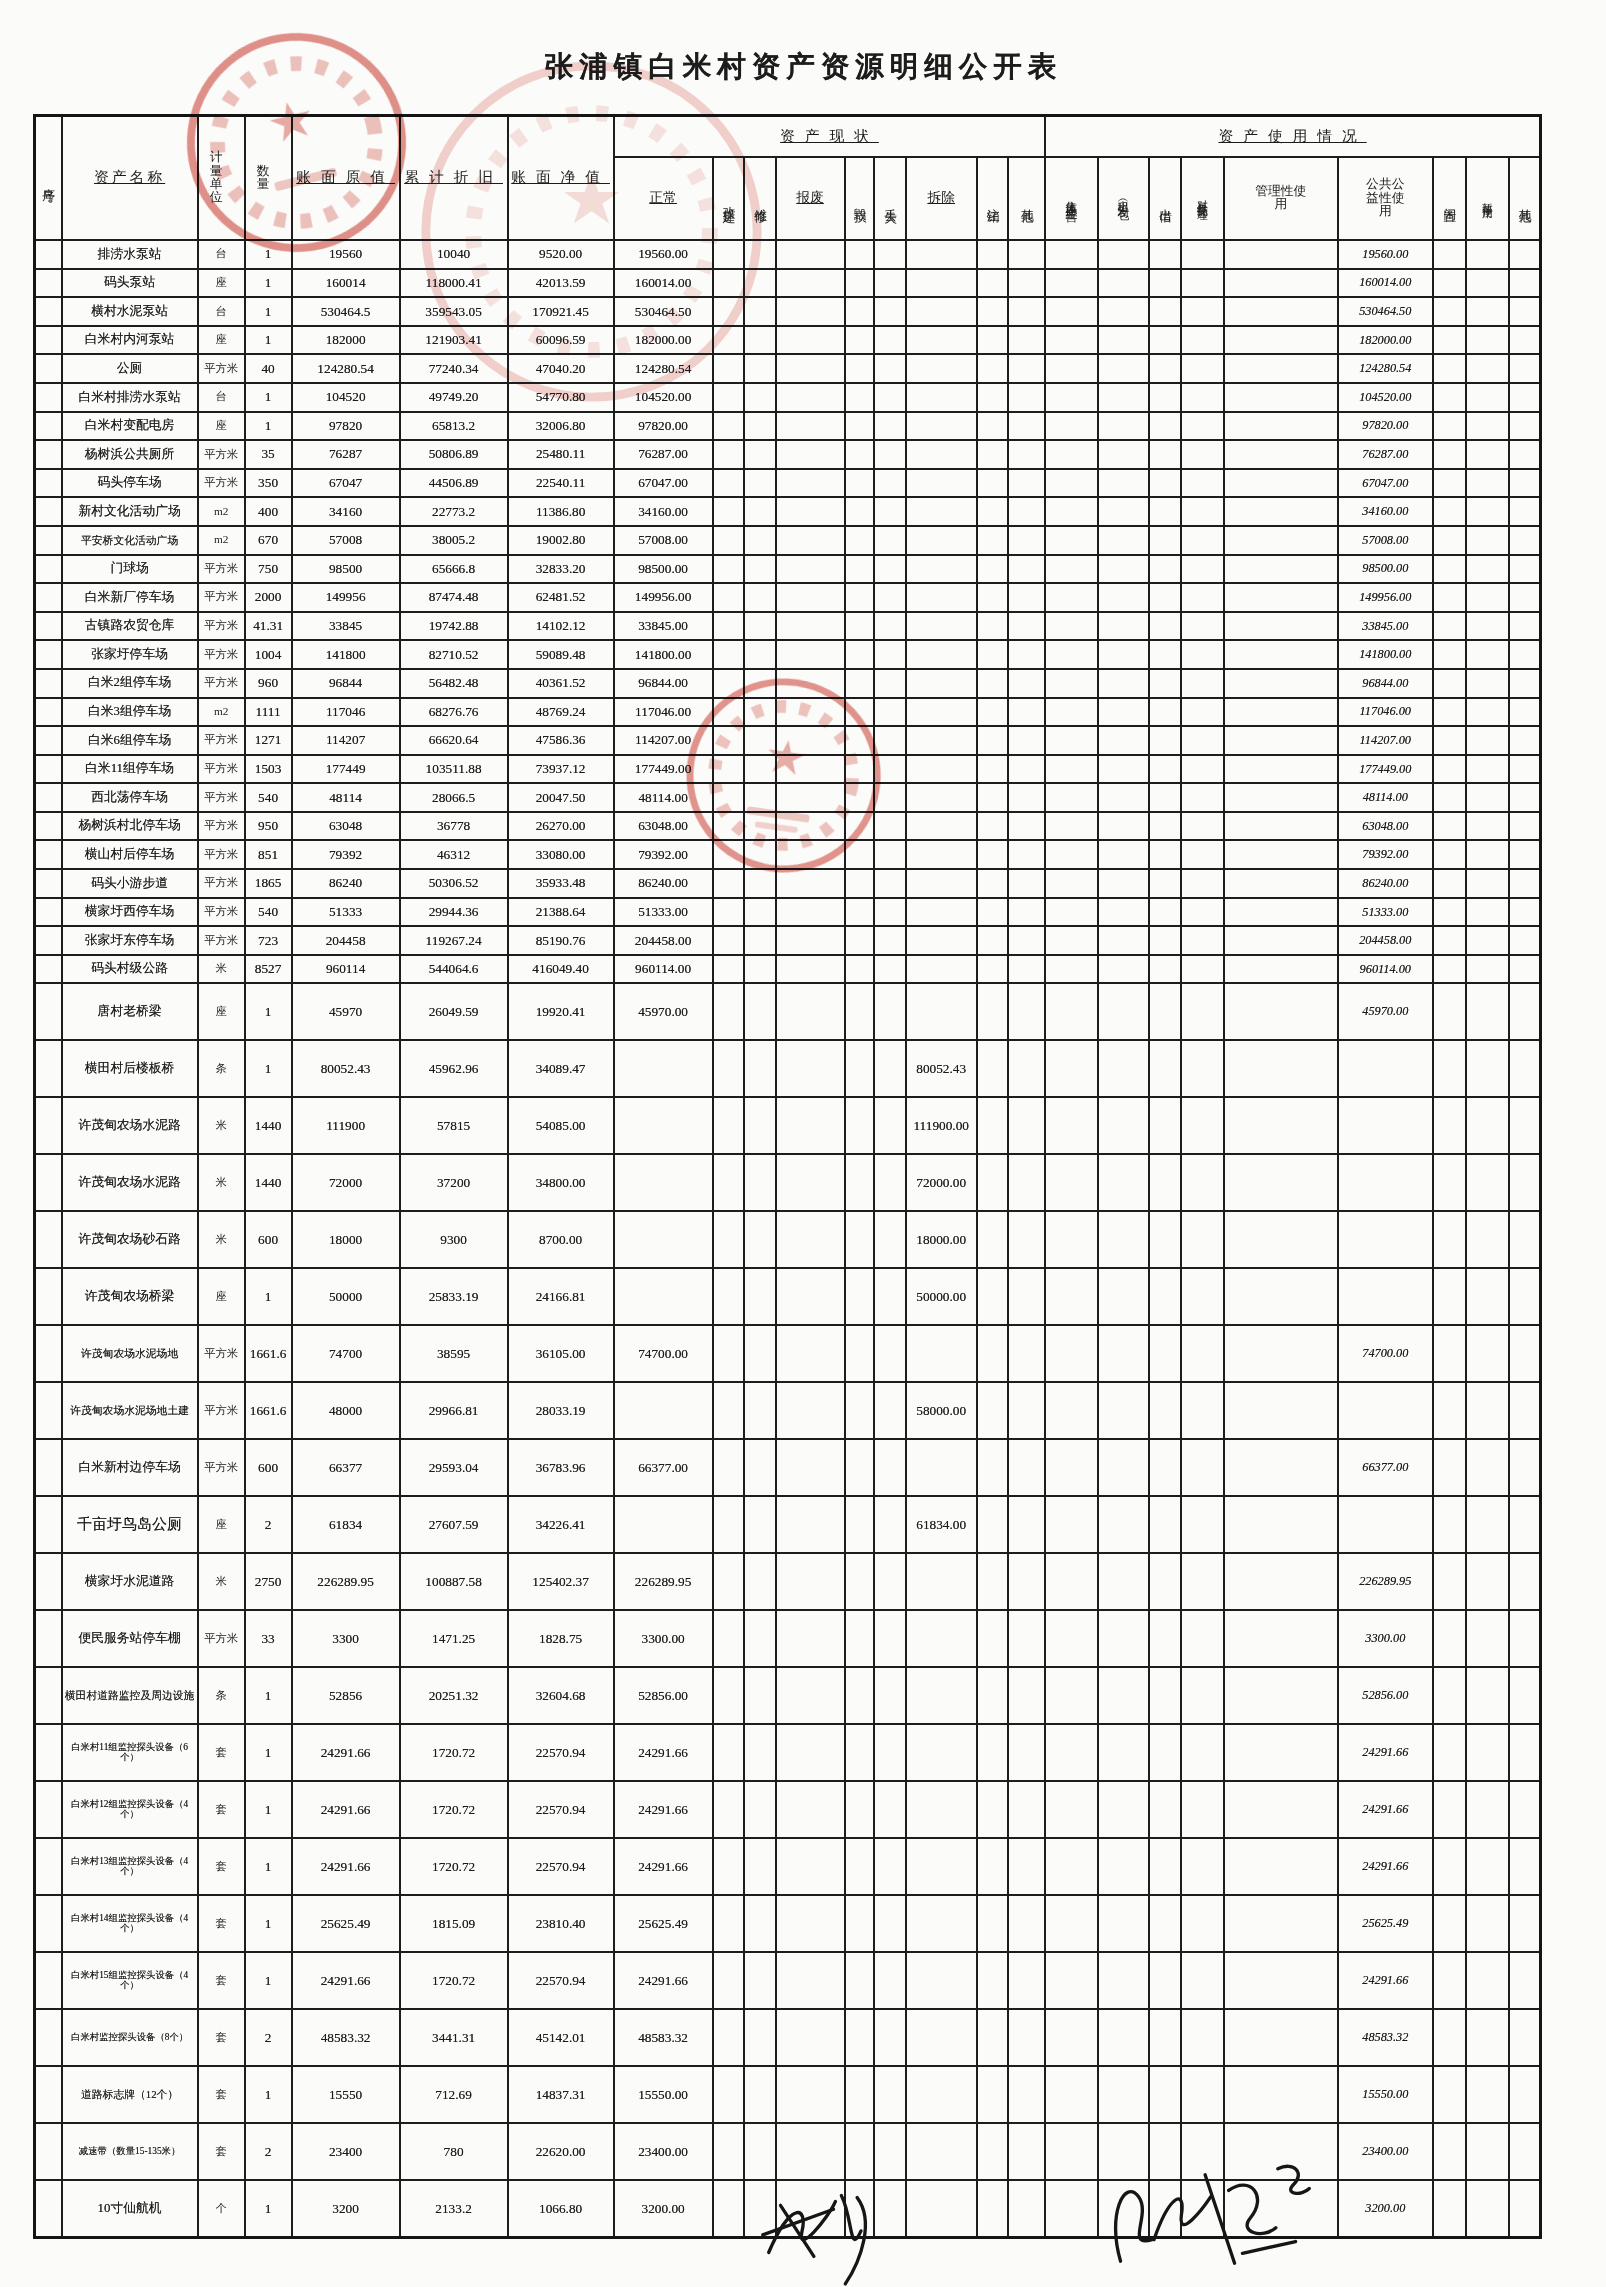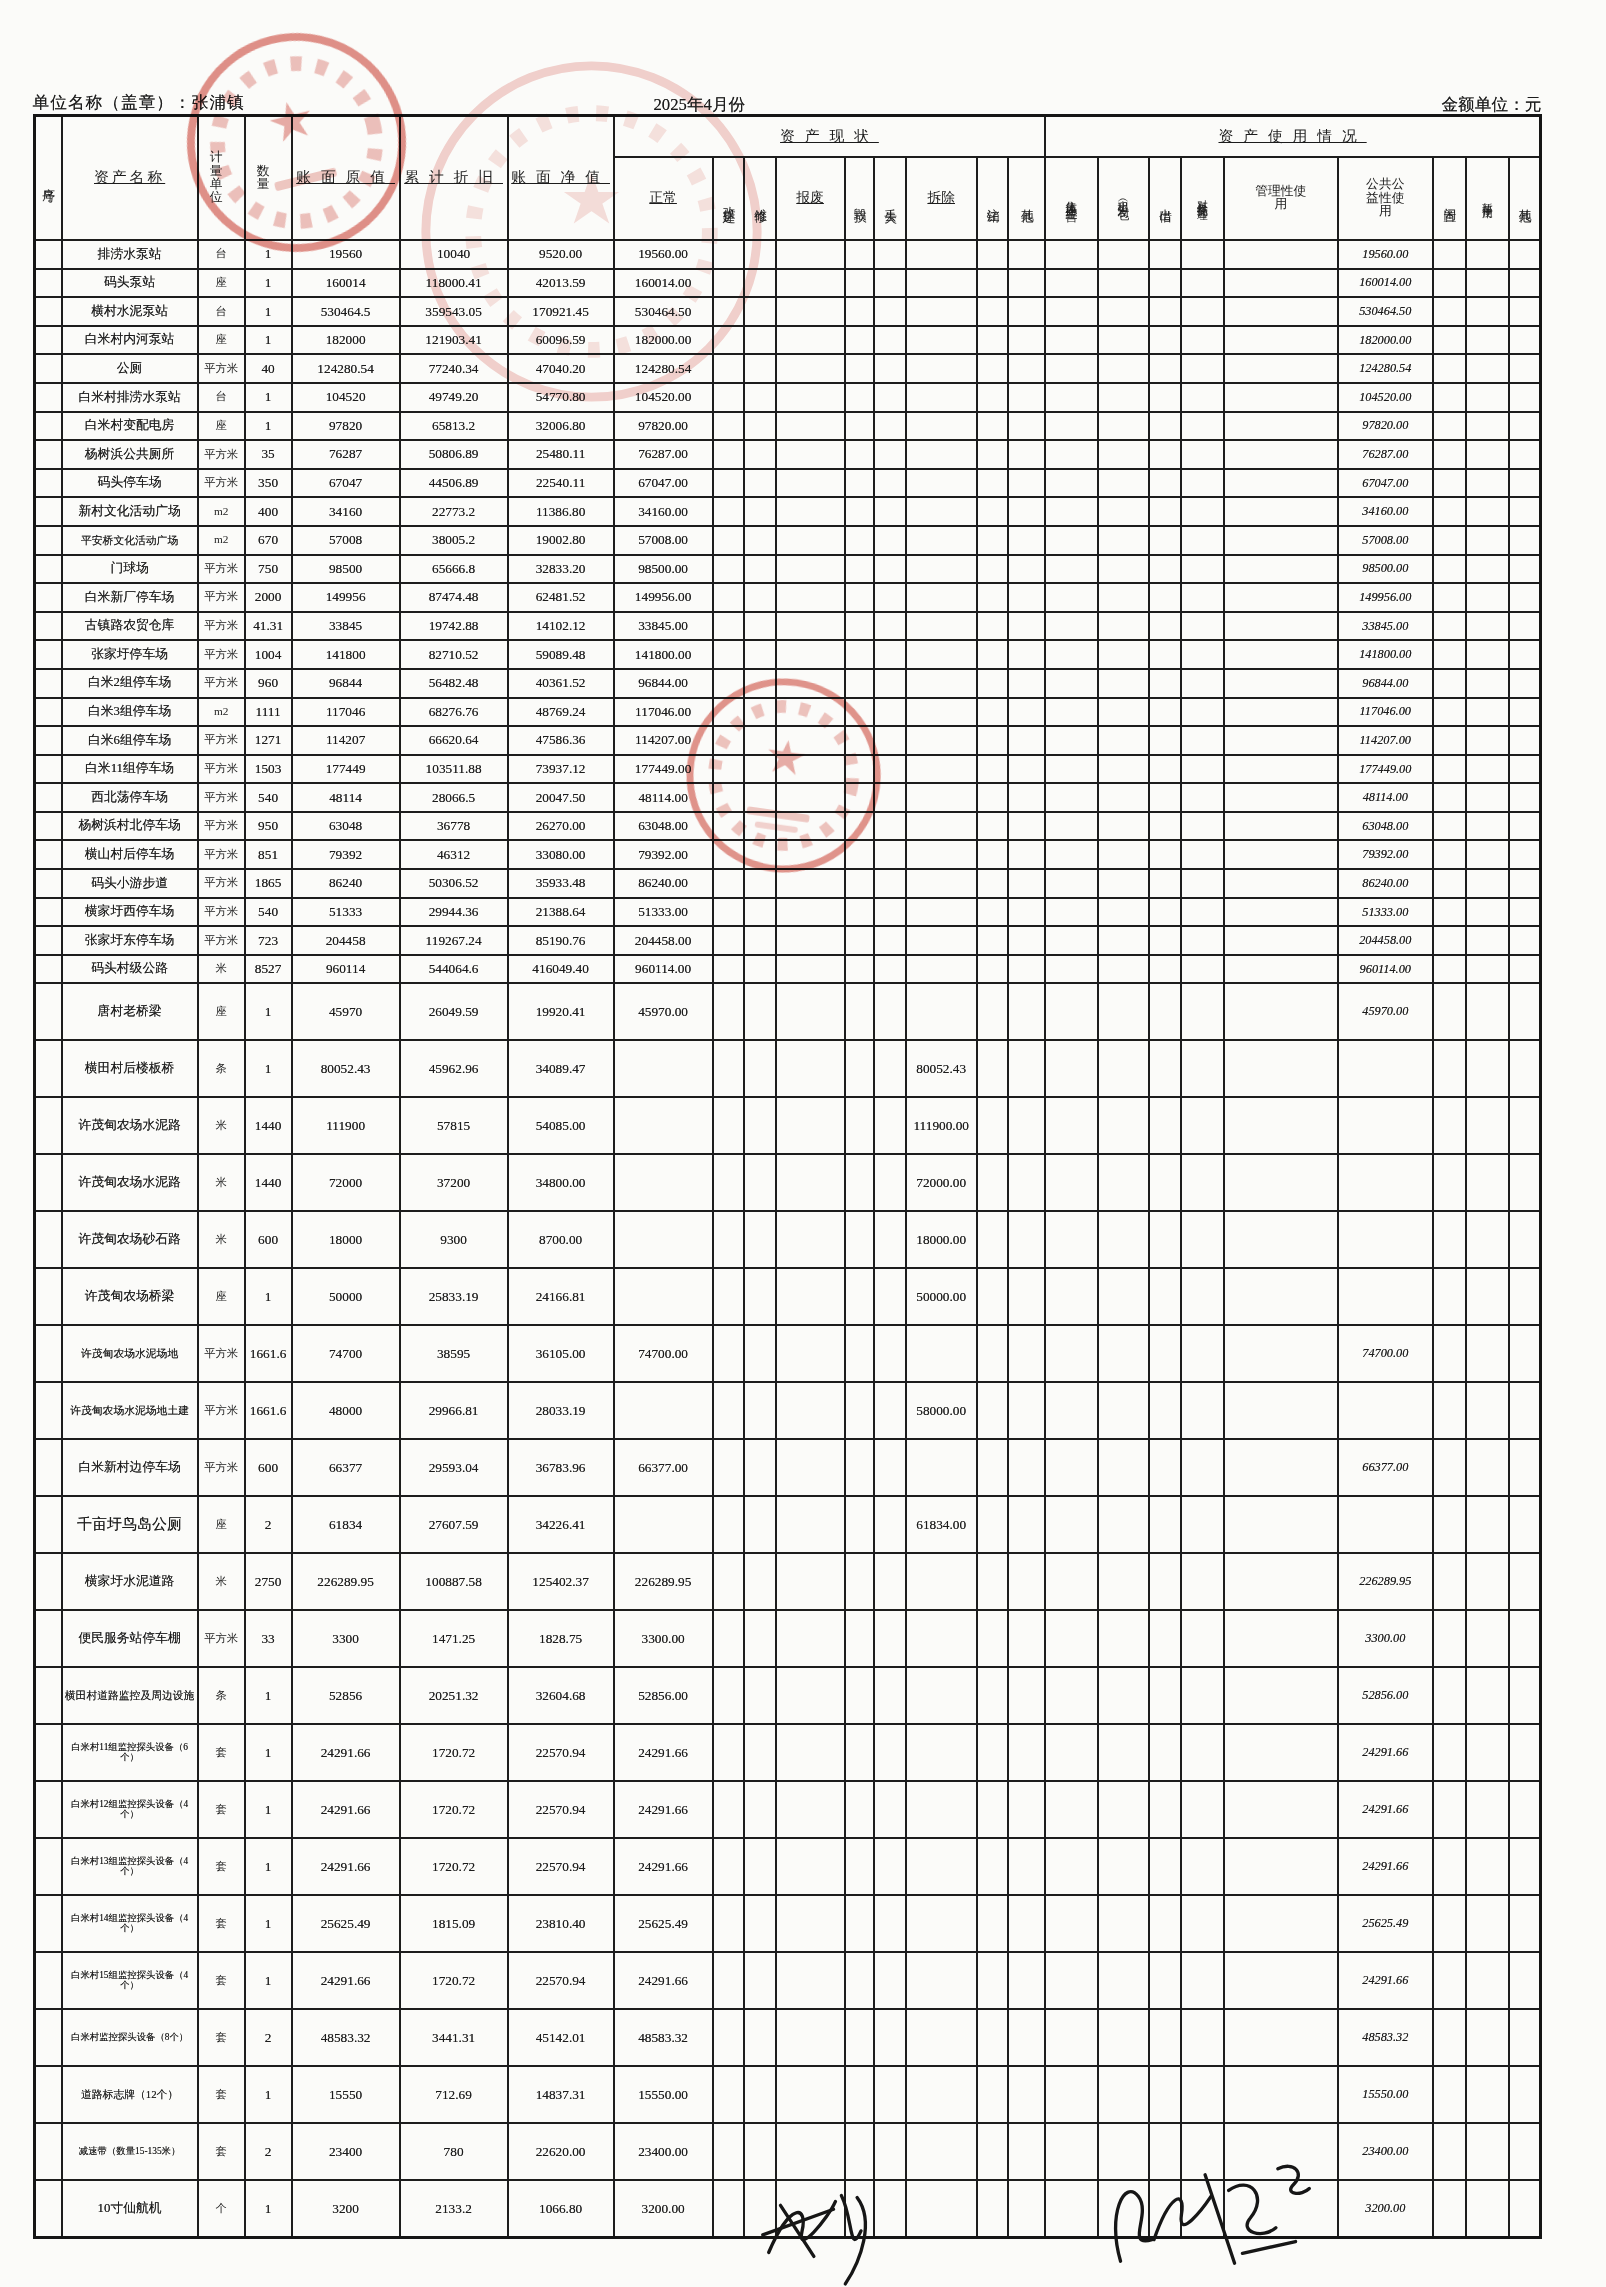--- a/index.html
+++ b/index.html
@@ -48,26 +48,22 @@
 <div class="sheet">
 
   <div class="stamp" style="left:414px;top:54px;width:355px;height:355px;opacity:.25;">
     <svg width="355" height="355" viewBox="0 0 360 360">
       <circle cx="180" cy="180" r="168" fill="none" stroke="#d14d41" stroke-width="9"></circle>
       <circle cx="180" cy="180" r="120" fill="none" stroke="#d14d41" stroke-width="16" stroke-dasharray="12 18" opacity=".6"></circle>
       <path d="M180 120 l18 52 -46 -32 h56 l-46 32 z" fill="#d14d41" opacity=".7"></path>
     </svg>
   </div>
 
+  <div class="title inky">张浦镇白米村资产资源明细公开表</div>
 
-  <div class="meta">
-    <span class="unit-label inky">单位名称（盖章）：张浦镇</span>
-    <span class="period inky">2025年4月份</span>
-    <span class="amount-unit inky">金额单位：元</span>
-  </div>
 
   <table class="main">
     <colgroup>
       <col style="width:27.6px">
         <col style="width:136px">
         <col style="width:47px">
         <col style="width:47px">
       <col style="width:108px">
         <col style="width:108px">
         <col style="width:106px">

